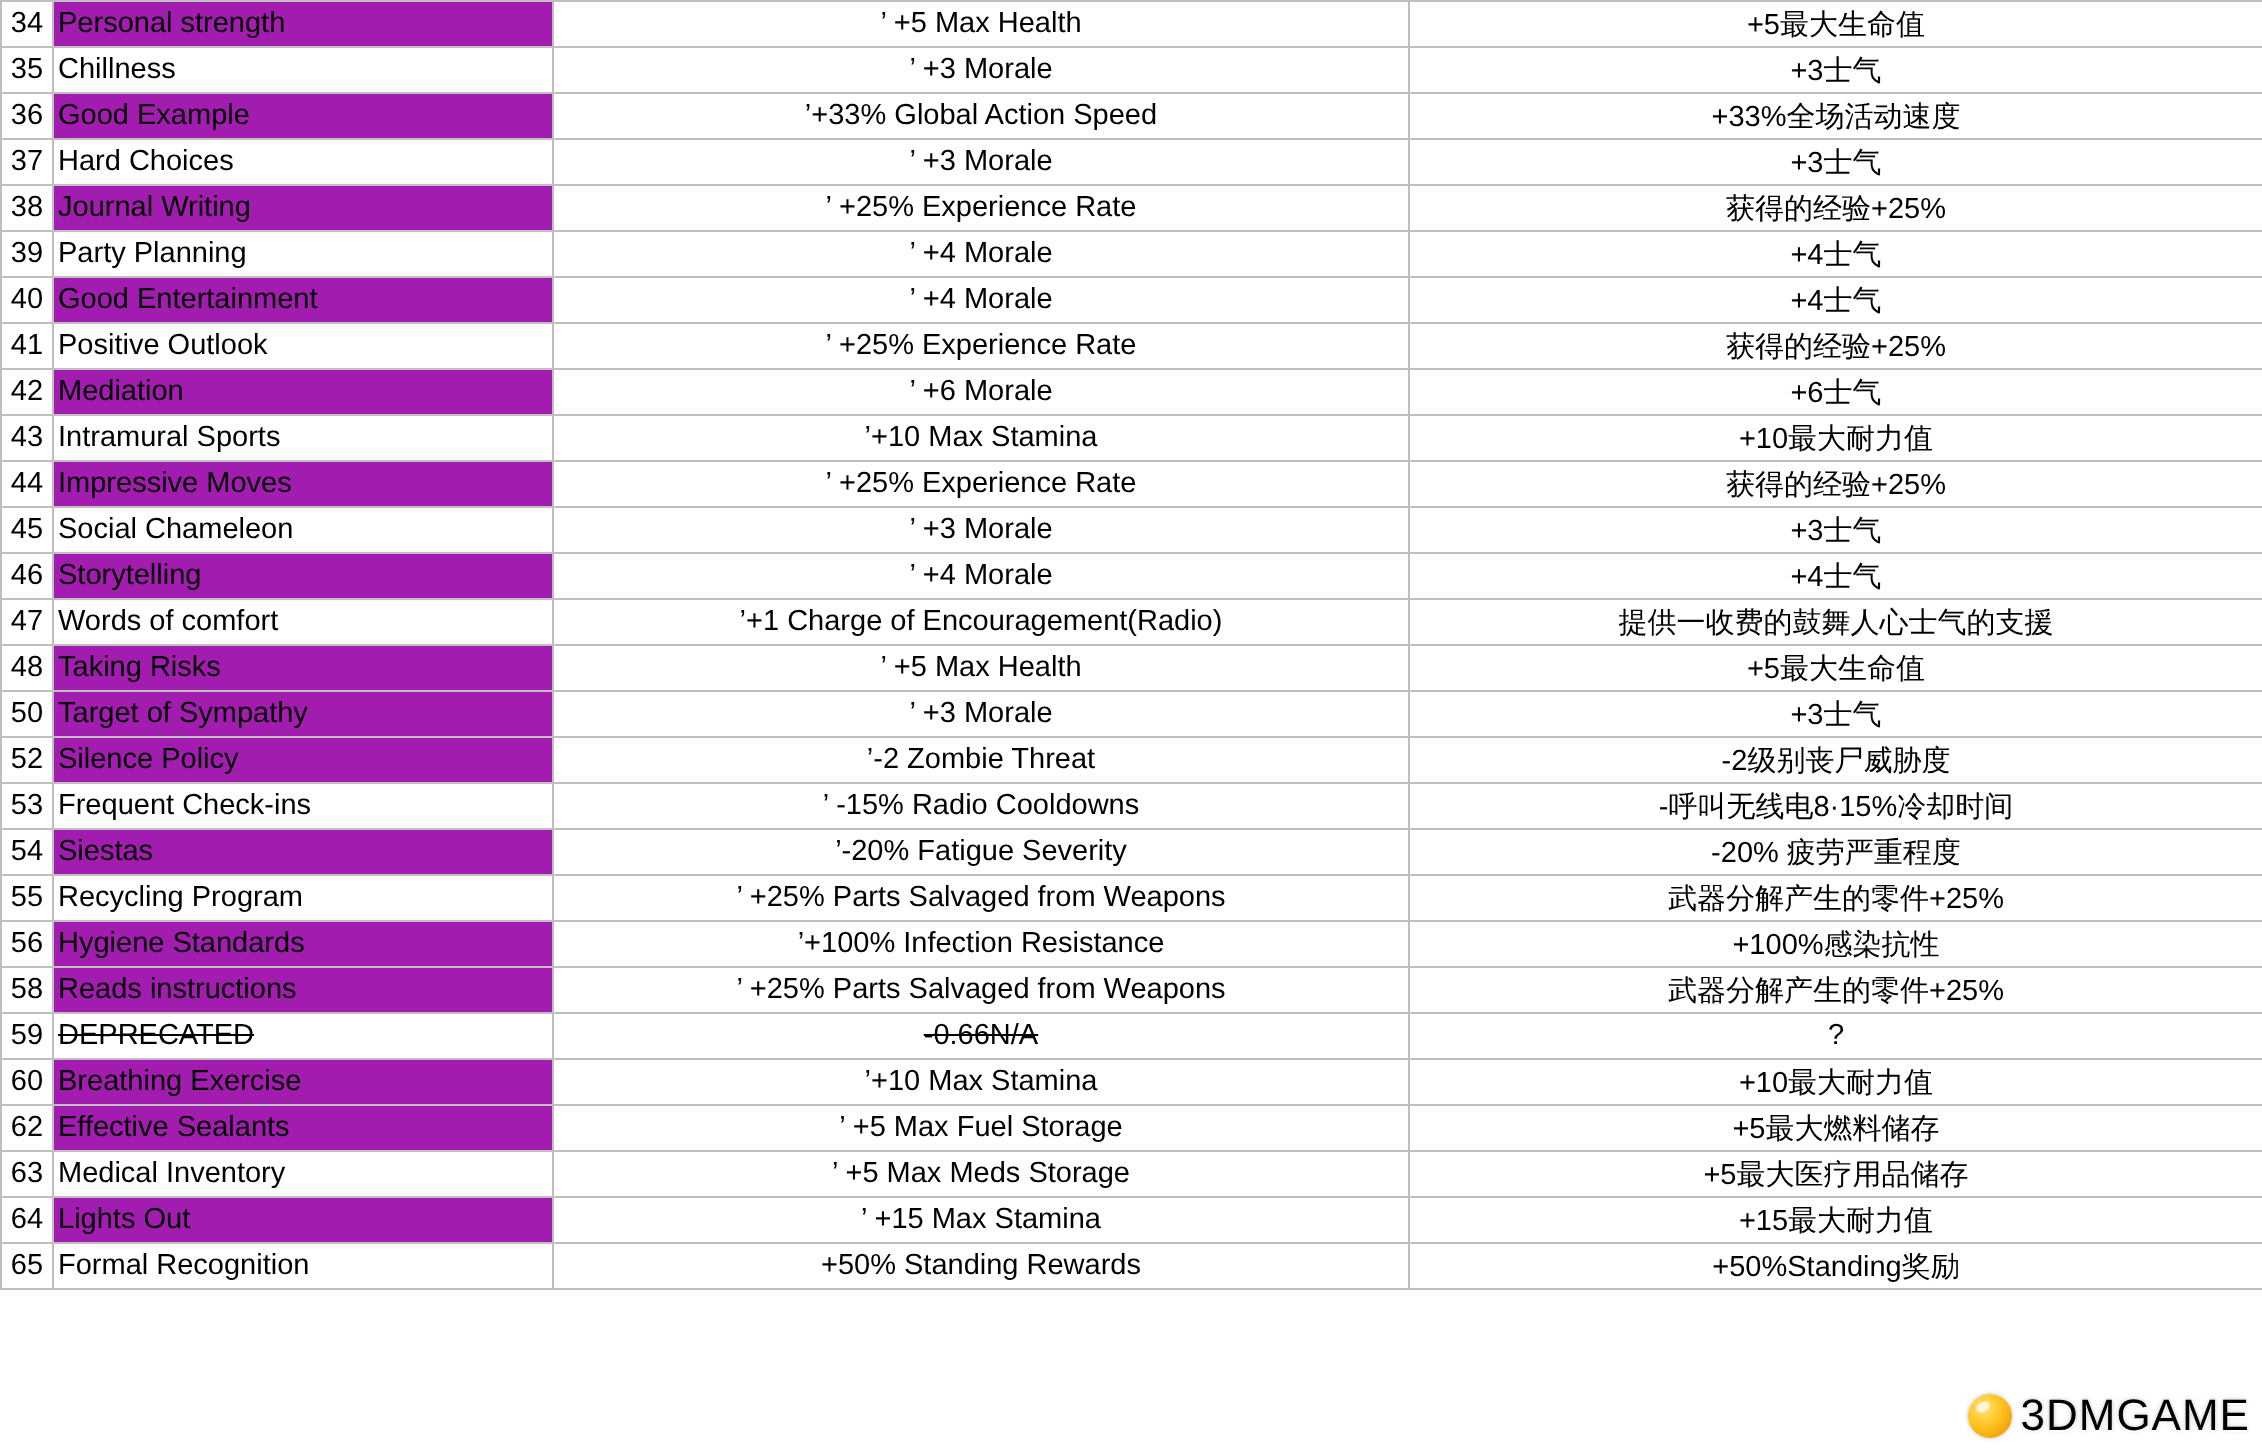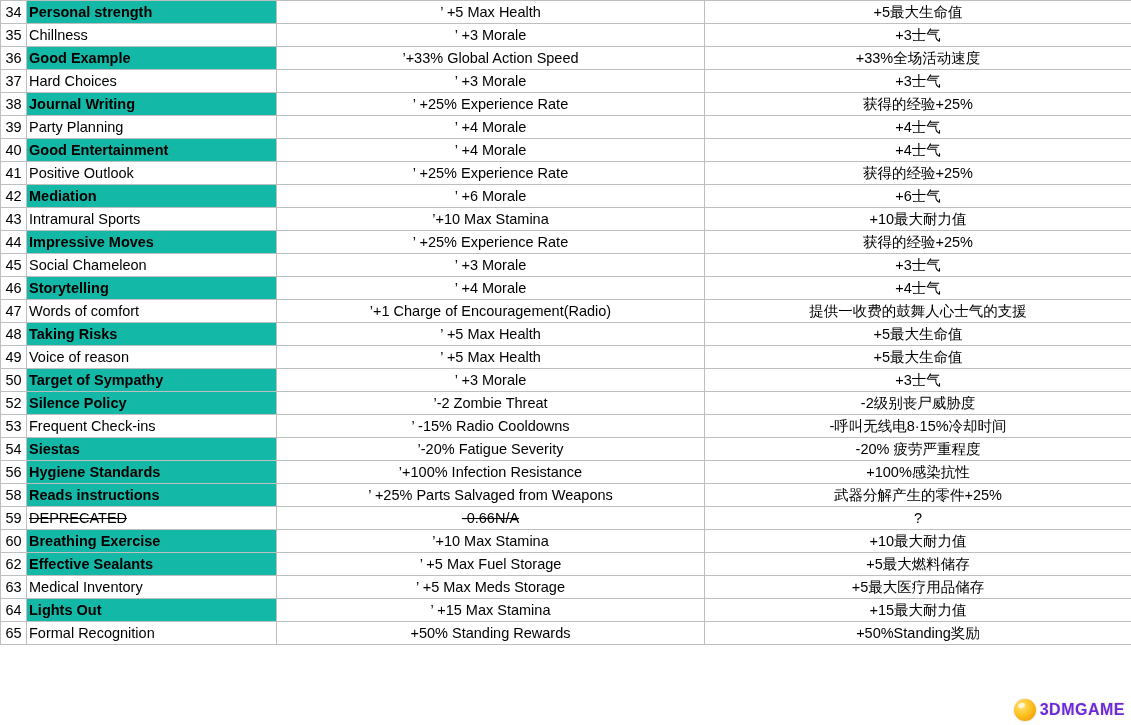--- a/index.html
+++ b/index.html
@@ -40,22 +40,21 @@
     border-left: none;
   }
   td.name {
     text-align: left;
     padding-left: 5px;
   }
   td.en, td.zh {
     text-align: center;
   }
   tr.green td.name {
-    background: #14b8a6;
-    font-weight: bold;
+    background: #a21caf;
   }
   tr.plain td.name {
     background: #ffffff;
     margin-left: 16px;
   }
   td.deprecated {
     color: #ff0000;
     text-decoration: line-through;
   }
   td.redval {
@@ -87,23 +86,23 @@
   .wm-ball::after {
     content: "";
     position: absolute;
     left: 4px; top: 4px;
     width: 7px; height: 5px;
     border-radius: 50%;
     background: rgba(255,255,255,.75);
     transform: rotate(-25deg);
   }
   .wm-text {
-    font-size: 16px;
-    font-weight: bold;
-    color: #6d28d9;
+    font-size: 22px;
+    font-weight: normal;
+    color: #000000;
     letter-spacing: .5px;
     text-shadow: 0 1px 0 #fff, 0 0 2px rgba(0,0,0,.25);
     font-family: "Liberation Sans", sans-serif;
   }
 </style>
 </head>
 <body>
 
 <table class="sheet">
   <colgroup>
@@ -196,26 +195,20 @@
         <td class="name">Words of comfort</td>
         <td class="en">’+1 Charge of Encouragement(Radio)</td>
         <td class="zh">提供一收费的鼓舞人心士气的支援</td>
       </tr>
       <tr class="green">
         <td class="num">48</td>
         <td class="name">Taking Risks</td>
         <td class="en">’ +5 Max Health</td>
         <td class="zh">+5最大生命值</td>
       </tr>
-      <tr class="plain">
-        <td class="num">49</td>
-        <td class="name">Voice of reason</td>
-        <td class="en">’ +5 Max Health</td>
-        <td class="zh">+5最大生命值</td>
-      </tr>
       <tr class="green">
         <td class="num">50</td>
         <td class="name">Target of Sympathy</td>
         <td class="en">’ +3 Morale</td>
         <td class="zh">+3士气</td>
       </tr>
       <tr class="green">
         <td class="num">52</td>
         <td class="name">Silence Policy</td>
         <td class="en">’-2 Zombie Threat</td>
@@ -226,20 +219,26 @@
         <td class="name">Frequent Check-ins</td>
         <td class="en">’ -15% Radio Cooldowns</td>
         <td class="zh">-呼叫无线电8·15%冷却时间</td>
       </tr>
       <tr class="green">
         <td class="num">54</td>
         <td class="name">Siestas</td>
         <td class="en">’-20% Fatigue Severity</td>
         <td class="zh">-20% 疲劳严重程度</td>
       </tr>
+      <tr class="plain">
+        <td class="num">55</td>
+        <td class="name">Recycling Program</td>
+        <td class="en">’ +25% Parts Salvaged from Weapons</td>
+        <td class="zh">武器分解产生的零件+25%</td>
+      </tr>
       <tr class="green">
         <td class="num">56</td>
         <td class="name">Hygiene Standards</td>
         <td class="en">’+100% Infection Resistance</td>
         <td class="zh">+100%感染抗性</td>
       </tr>
       <tr class="green">
         <td class="num">58</td>
         <td class="name">Reads instructions</td>
         <td class="en">’ +25% Parts Salvaged from Weapons</td>

